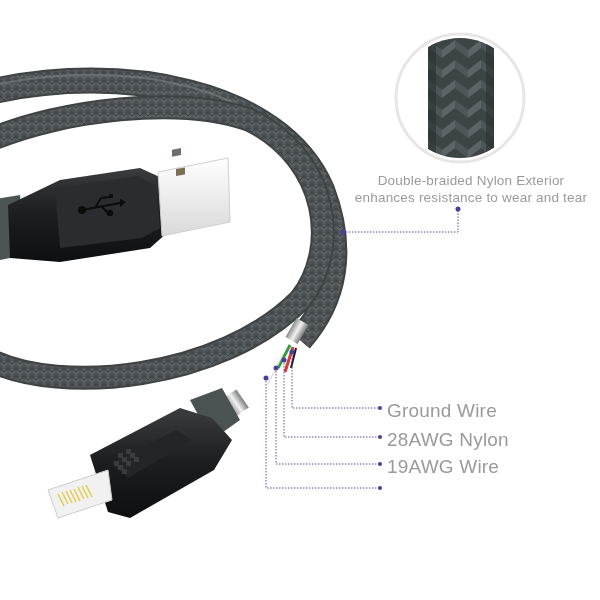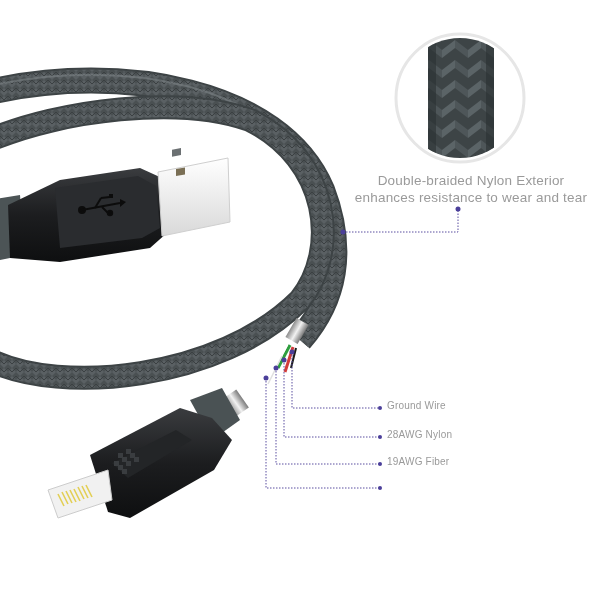--- a/index.html
+++ b/index.html
@@ -1,19 +1,19 @@
 <!DOCTYPE html>
 <html><head>
 <meta charset="utf-8">
 <style>
   html, body { margin:0; padding:0; background:#ffffff; }
   body { width:600px; height:600px; position:relative; overflow:hidden;
          font-family:"Liberation Sans", "DejaVu Sans", sans-serif; }
   .stage { position:absolute; left:0; top:0; width:600px; height:440px; }
-  .callout-text { position:absolute; color:#9a9a9a; font-size:10px; letter-spacing:0.2px; }
+  .callout-text { position:absolute; color:#9a9a9a; font-size:19px; letter-spacing:0.2px; }
   .top-callout { left:340px; top:172px; width:262px; text-align:center; line-height:17px; font-size:13.5px; }
   .wire-label { left:387px; white-space:nowrap; }
   svg { position:absolute; left:0; top:0; }
 </style>
 </head>
 <body>
 
 <div class="stage">
 
   <svg width="600" height="600" viewBox="0 0 600 600">
@@ -144,14 +144,14 @@
     </g>
   </svg>
 
   <div class="callout-text top-callout">
     <div>Double-braided Nylon Exterior</div>
     <div>enhances resistance to wear and tear</div>
   </div>
 
   <div class="callout-text wire-label" style="top:400px">Ground Wire</div>
   <div class="callout-text wire-label" style="top:429px">28AWG Nylon</div>
-  <div class="callout-text wire-label" style="top:456px">19AWG Fiber</div>
+  <div class="callout-text wire-label" style="top:456px">19AWG Wire</div>
 </div>
 
 </body></html>

